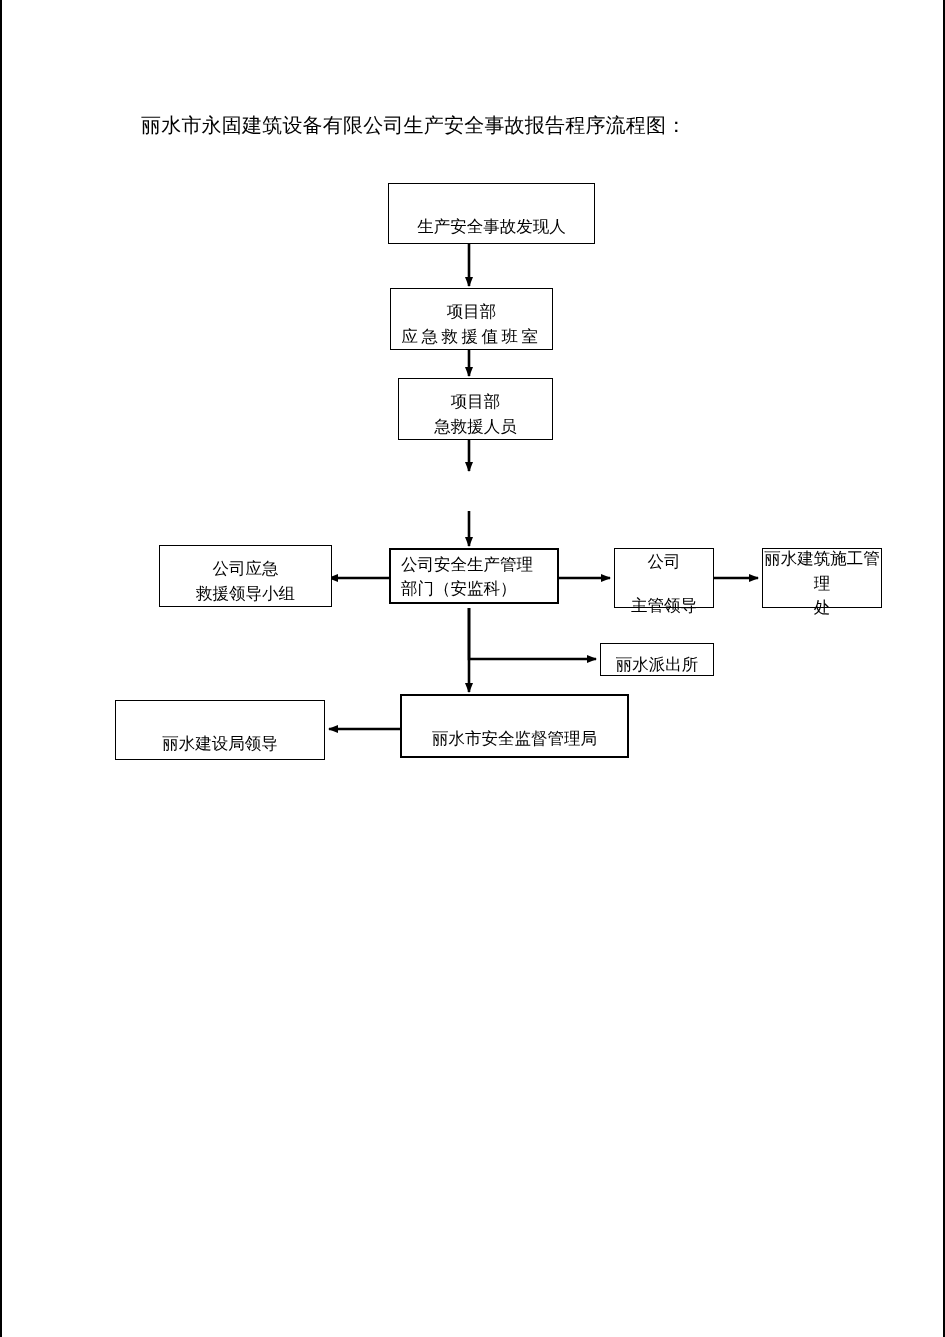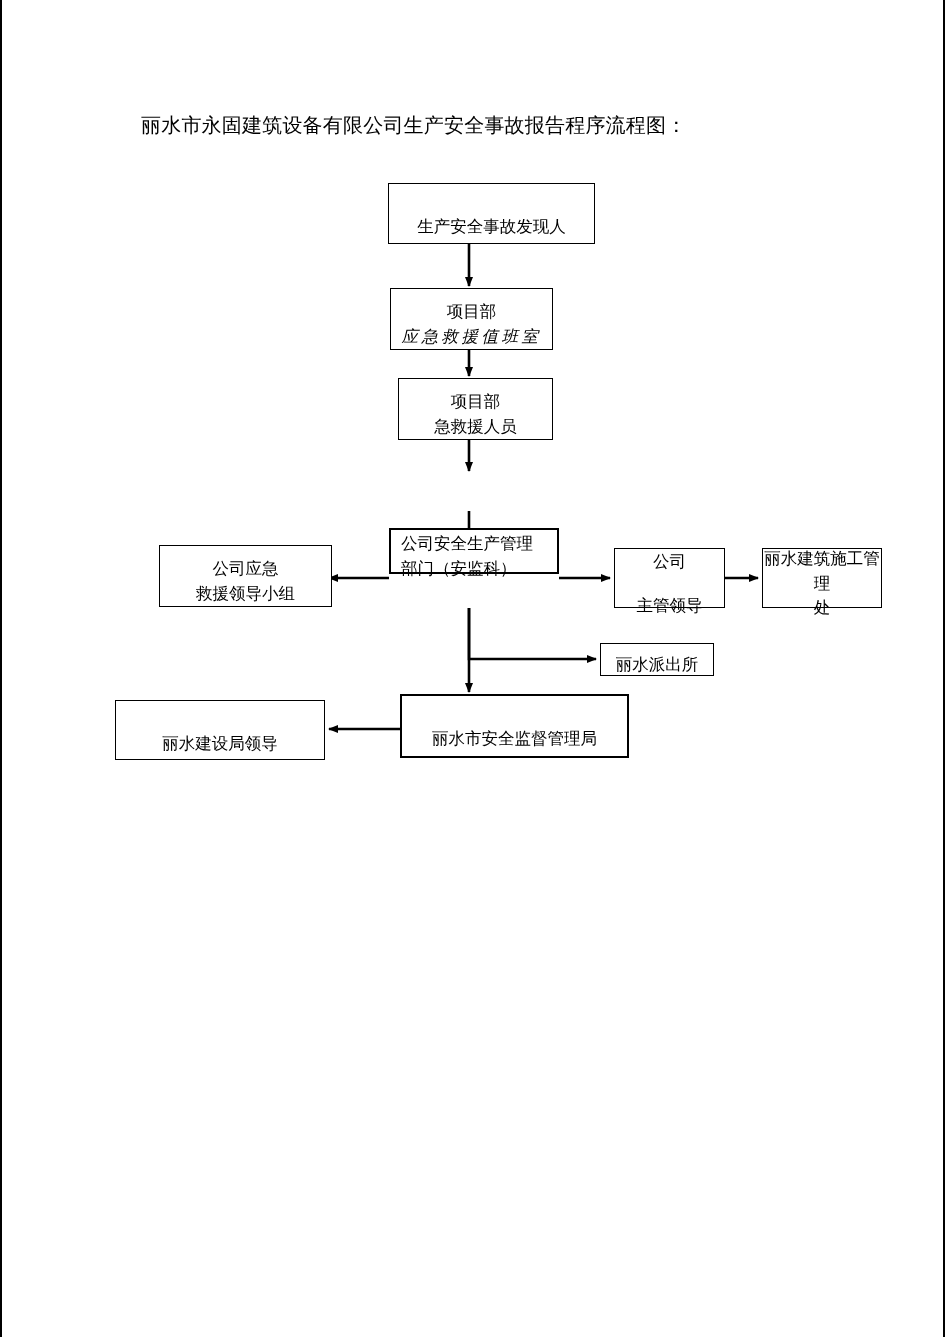--- a/index.html
+++ b/index.html
@@ -67,21 +67,20 @@
     padding-left: 10px;
   }
   .node.vcenter {
     display: flex;
     flex-direction: column;
     justify-content: center;
     padding-top: 12px;
   }
   .node.spaced-second .l2 {
     letter-spacing: 3.5px;
-    font-style: italic;
   }
   .l1, .l2 { display: block; }
   svg.arrows {
     position: absolute;
     left: 0;
     top: 0;
     width: 945px;
     height: 1337px;
     pointer-events: none;
   }
@@ -129,26 +128,26 @@
     <span class="l1">项目部</span>
     <span class="l2">急救援人员</span>
   </div>
 
 
   <div class="node vcenter" style="left:159px; top:545px; width:173px; height:62px;">
     <span class="l1">公司应急</span>
     <span class="l2">救援领导小组</span>
   </div>
 
-  <div class="node vcenter align-left thick" style="left:389px; top:528px; width:170px; height:46px;">
+  <div class="node vcenter align-left thick" style="left:389px; top:548px; width:170px; height:56px;justify-content:flex-end;">
     <span class="l1">公司安全生产管理</span>
     <span class="l2">部门（安监科）</span>
   </div>
 
-  <div class="node vcenter" style="left:614px; top:548px; width:111px; height:60px;gap:19px;">
+  <div class="node vcenter" style="left:614px; top:548px; width:100px; height:60px;gap:19px;">
     <span class="l1">公司</span>
     <span class="l2">主管领导</span>
   </div>
 
   <div class="node vcenter" style="left:762px; top:548px; width:120px; height:60px;">
     <span class="l1">丽水建筑施工管理</span>
     <span class="l2">处</span>
   </div>
 
   <div class="node vcenter" style="left:600px; top:643px; width:114px; height:33px;">

